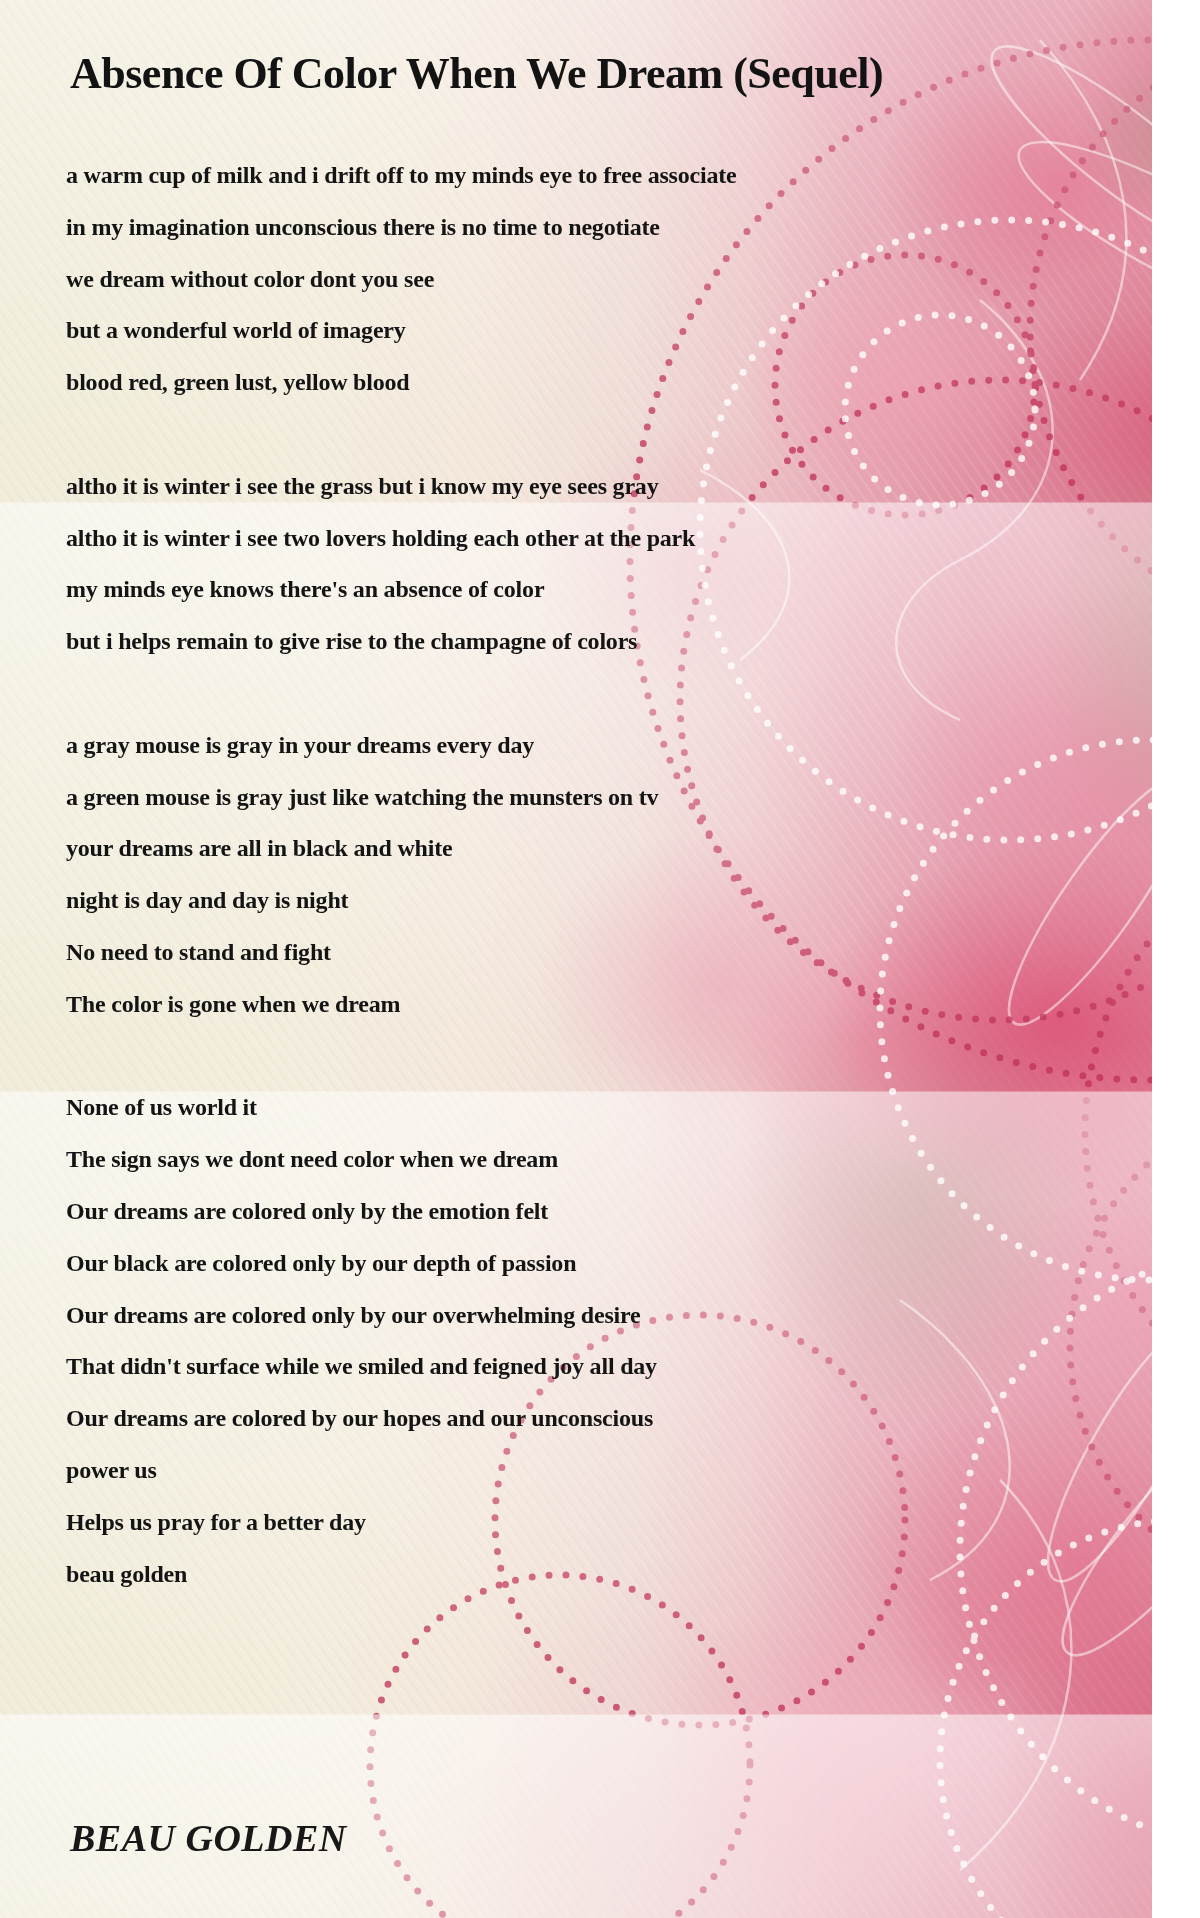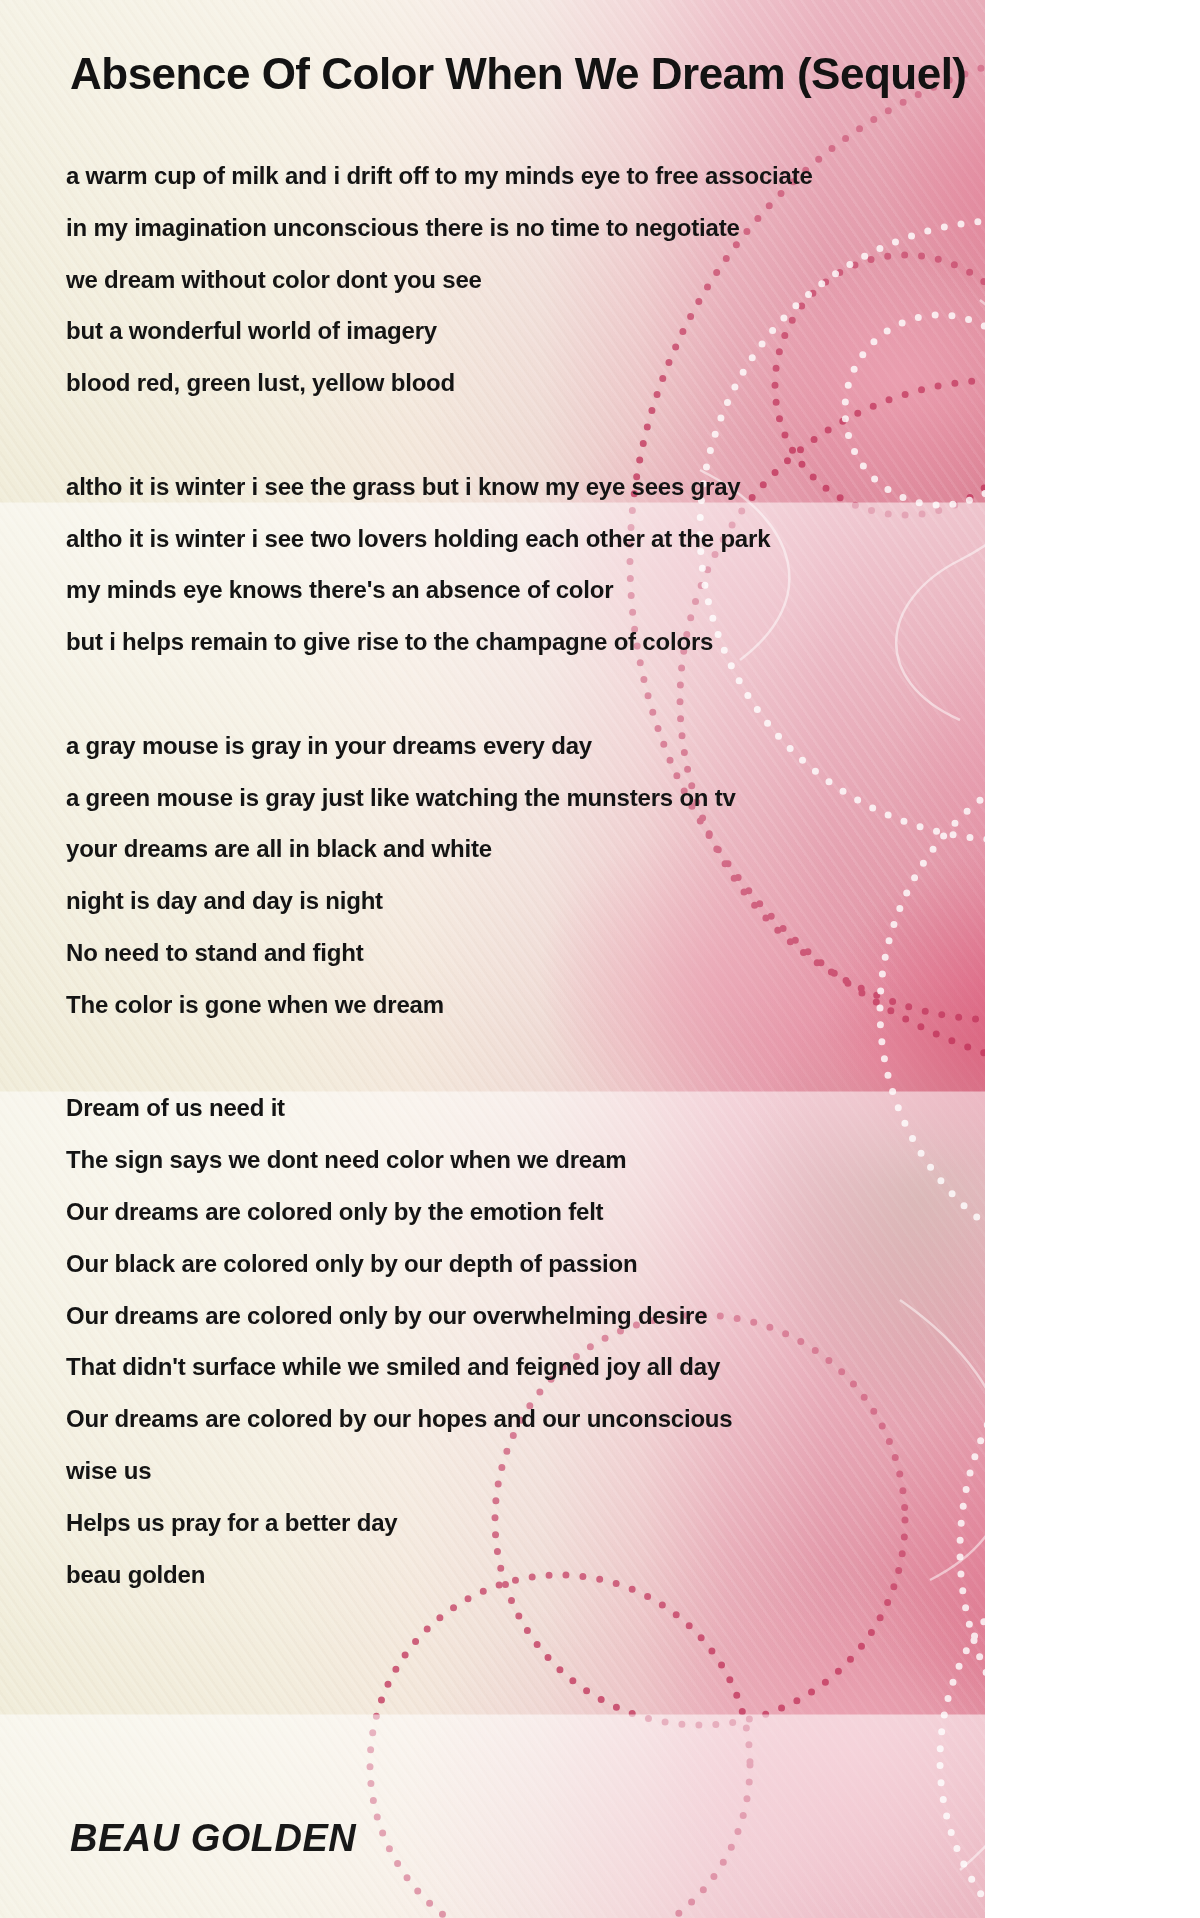--- a/index.html
+++ b/index.html
@@ -1,24 +1,24 @@
 <!DOCTYPE html>
 <html><head>
 <meta charset="utf-8">
 <style>
   html, body { margin: 0; padding: 0; }
   body { width: 1200px; }
 
   .page {
     position: relative;
-    width: 985px;
+    width: 1152px;
     height: 1918px;
     overflow: hidden;
     background: #fef9c3;
-    font-family: Liberation Sans, sans-serif;
+    font-family: Liberation Serif, serif;
   }
 
   
   .bg { position: absolute; inset: 0; pointer-events: none; }
 
   .bg-base {
     background-image:
       repeating-linear-gradient(55deg,
         rgba(255,255,255,.10) 0 2px,
         rgba(180,160,140,.05) 3px 5px,
@@ -176,28 +176,28 @@
       </div>
       <div class="stanza">
         <div class="poem-line">a gray mouse is gray in your dreams every day</div>
         <div class="poem-line">a green mouse is gray just like watching the munsters on tv</div>
         <div class="poem-line">your dreams are all in black and white</div>
         <div class="poem-line">night is day and day is night</div>
         <div class="poem-line">No need to stand and fight</div>
         <div class="poem-line">The color is gone when we dream</div>
       </div>
       <div class="stanza">
-        <div class="poem-line">Dream of us need it</div>
+        <div class="poem-line">None of us world it</div>
         <div class="poem-line">The sign says we dont need color when we dream</div>
         <div class="poem-line">Our dreams are colored only by the emotion felt</div>
         <div class="poem-line">Our black are colored only by our depth of passion</div>
         <div class="poem-line">Our dreams are colored only by our overwhelming desire</div>
         <div class="poem-line">That didn't surface while we smiled and feigned joy all day</div>
         <div class="poem-line">Our dreams are colored by our hopes and our unconscious</div>
-        <div class="poem-line">wise us</div>
+        <div class="poem-line">power us</div>
         <div class="poem-line">Helps us pray for a better day</div>
         <div class="poem-line">beau golden</div>
       </div>
     </div>
 
   <div class="signature">BEAU GOLDEN</div>
 
 </div>
 
 </body></html>

